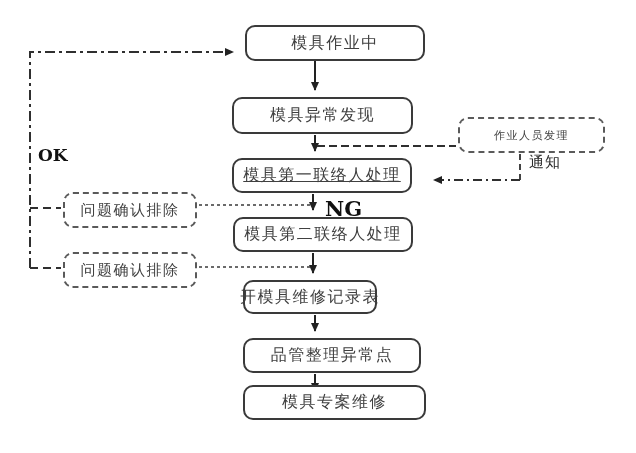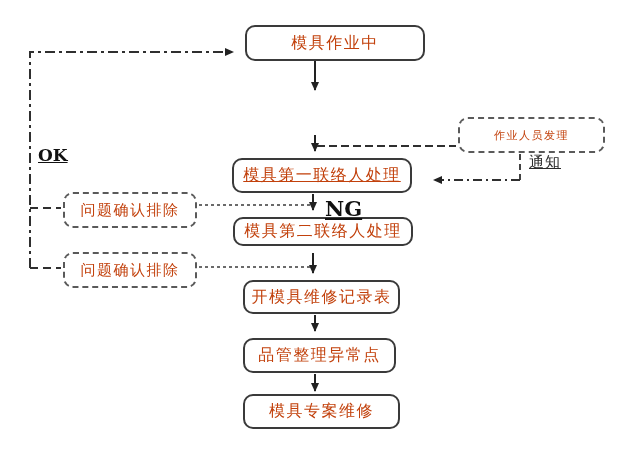--- a/index.html
+++ b/index.html
@@ -24,34 +24,33 @@
   .node {
     position: absolute;
     z-index: 2;
     display: flex;
     align-items: center;
     justify-content: center;
     background: #ffffff;
     border: 2px solid #3a3a3a;
     border-radius: 10px;
     font-size: 16px;
-    color: #c2410c;
+    color: #404040;
     letter-spacing: 1.5px;
     white-space: nowrap;
     box-sizing: border-box;
   }
   .node.dashed {
     border: 2px dashed #5a5a5a;
   }
   .edge-label {
     position: absolute;
     z-index: 3;
     color: #111111;
     white-space: nowrap;
-    text-decoration: underline;
   }
   .edge-label.latin {
     font-family: "DejaVu Serif", "Liberation Serif", serif;
     font-weight: bold;
     font-size: 17px;
   }
   .edge-label.cjk {
     font-size: 15px;
     letter-spacing: 1px;
     color: #2a2a2a;
@@ -84,30 +83,31 @@
     <line x1="199" y1="267" x2="310" y2="267" stroke="#3a3a3a" stroke-width="1.6" stroke-dasharray="3 3"></line>
 
     <line x1="317" y1="146" x2="456" y2="146" stroke="#2f2f2f" stroke-width="1.8" stroke-dasharray="8 4"></line>
 
     <line x1="520" y1="154" x2="520" y2="180" stroke="#2f2f2f" stroke-width="1.8" stroke-dasharray="6 4"></line>
     <line x1="520" y1="180" x2="434" y2="180" stroke="#2f2f2f" stroke-width="1.8" stroke-dasharray="9 4 2 4" marker-end="url(#ah)"></line>
   </svg>
 
   <div class="node" style="left:245px; top:25px;  width:180px; height:36px;">模具作业中</div>
 
+  <div class="node" style="left:232px; top:97px;  width:181px; height:37px;">模具异常发现</div>
 
   <div class="node" style="left:232px; top:158px; width:180px; height:35px;text-decoration:underline;">模具第一联络人处理</div>
 
-  <div class="node" style="left:233px; top:217px; width:180px; height:29px;">模具第二联络人处理</div>
+  <div class="node" style="left:233px; top:217px; width:180px; height:35px;">模具第二联络人处理</div>
 
-  <div class="node" style="left:243px; top:280px; width:157px; height:34px;font-family:Liberation Mono, monospace;">开模具维修记录表</div>
+  <div class="node" style="left:243px; top:280px; width:134px; height:34px;font-family:Liberation Mono, monospace;">开模具维修记录表</div>
 
-  <div class="node" style="left:243px; top:338px; width:153px; height:35px;">品管整理异常点</div>
+  <div class="node" style="left:243px; top:338px; width:178px; height:35px;">品管整理异常点</div>
 
-  <div class="node" style="left:243px; top:394px; width:157px; height:35px;">模具专案维修</div>
+  <div class="node" style="left:243px; top:385px; width:183px; height:35px;">模具专案维修</div>
 
   <div class="node dashed" style="left:458px; top:117px; width:147px; height:36px; font-size:11px;">作业人员发理</div>
 
   <div class="node dashed" style="left:63px; top:192px; width:134px; height:36px; font-size:15px;">问题确认排除</div>
 
   <div class="node dashed" style="left:63px; top:252px; width:134px; height:36px; font-size:15px;">问题确认排除</div>
 
   <div class="edge-label latin" style="left:38px; top:145px;">OK</div>
 
   <div class="edge-label latin" style="left:325px; top:196px; font-size:21px;">NG</div>

